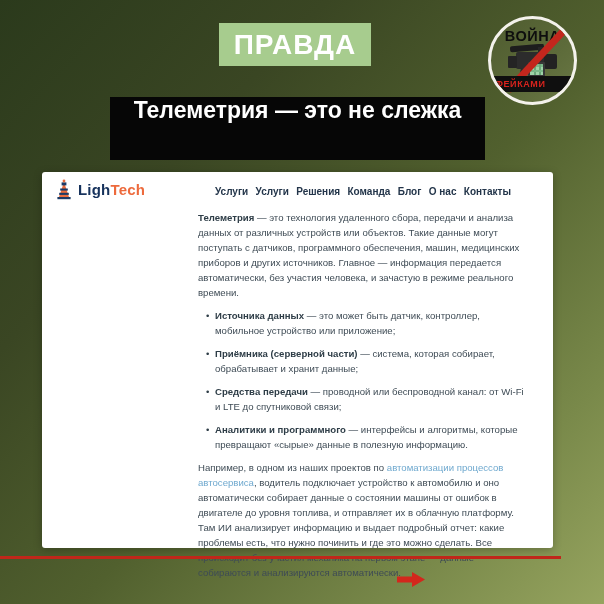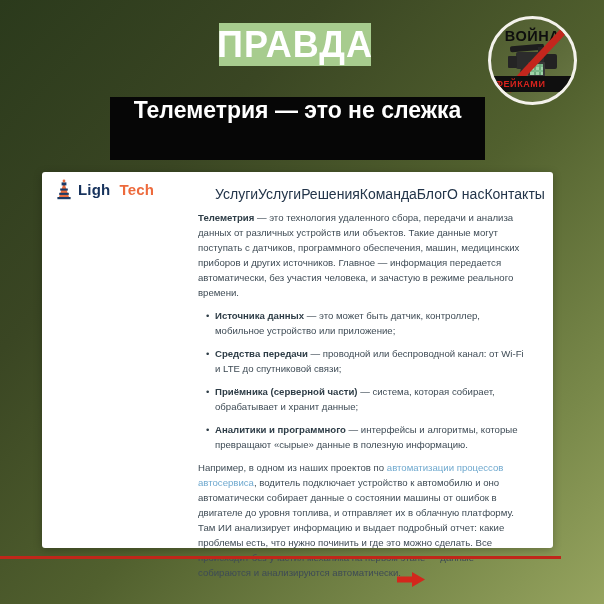--- a/index.html
+++ b/index.html
@@ -7,21 +7,21 @@
   body { font-family: "Liberation Sans", sans-serif; overflow: hidden; }
 
   .canvas {
     position: relative; width: 604px; height: 604px;
     background: linear-gradient(133deg, #2b3a1c 0%, #3a4623 28%, #51602e 55%, #79894a 82%, #96a45f 100%);
   }
 
   
   .truth-box {
     position: absolute; left: 219px; top: 23px; width: 152px; height: 43px;
-    background: #a7cc8e; color: #ffffff; font-weight: 800; font-size: 36px;
+    background: #a7cc8e; color: #ffffff; font-weight: 800; font-size: 28px;
     display: flex; align-items: center; justify-content: center; letter-spacing: 1px;
   }
 
   
   .badge {
     position: absolute; left: 488px; top: 16px; width: 89px; height: 89px;
     border-radius: 50%; border: 3.5px solid #f4f2ec; overflow: hidden;
     background: linear-gradient(135deg, #4e5b2f 0%, #5d6b3a 60%, #6a7845 100%);
   }
   .badge-title {
@@ -49,28 +49,28 @@
   .headline-bar span { color: #ffffff; font-weight: 700; font-size: 23px; }
 
   
   .card {
     position: absolute; left: 42px; top: 172px; width: 511px; height: 376px;
     background: #ffffff; border-radius: 3px; box-shadow: 0 2px 8px rgba(0,0,0,0.25);
   }
   .logo { position: absolute; left: 13px; top: 7px; display: flex; align-items: center; gap: 5px; cursor: pointer; }
   .logo-text { font-size: 15px; font-weight: 800; letter-spacing: 0.2px; }
   .logo-text .p1 { color: #16325c; }
-  .logo-text .p2 { color: #ed6a3c; margin-left: 9px; }
+  .logo-text .p2 { color: #ed6a3c; }
 
   .nav {
     position: absolute; left: 173px; top: 14px; width: 296px;
     display: flex; justify-content: space-between;
   }
   .nav a {
-    font-size: 14px; color: #23354a; text-decoration: none; font-weight: 400;
+    font-size: 10px; color: #23354a; text-decoration: none; font-weight: 700;
     cursor: pointer; white-space: nowrap;
   }
 
   .article {
     position: absolute; left: 156px; top: 38px; width: 330px;
     font-size: 9.6px; line-height: 15px; color: #3e4b55;
   }
   .article p { margin-bottom: 8px; }
   .article b { color: #2e3d47; }
   .article ul { list-style: none; margin: 0 0 0 8px; }
@@ -148,22 +148,22 @@
       <a>О нас</a>
       <a>Контакты</a>
     </nav>
 
     <div class="article">
       <p><b>Телеметрия</b><span> — это технология удаленного сбора, передачи и анализа данных от различных устройств или объектов. Такие данные могут поступать с датчиков, программного обеспечения, машин, медицинских приборов и других источников. Главное — информация передается автоматически, без участия человека, и зачастую в режиме реального времени.</span></p>
 
 
       <ul>
         <li><b>Источника данных</b><span> — это может быть датчик, контроллер, мобильное устройство или приложение;</span></li>
+        <li><b>Приёмника (серверной части)</b><span> — система, которая собирает, обрабатывает и хранит данные;</span></li>
         <li><b>Средства передачи</b><span> — проводной или беспроводной канал: от Wi-Fi и LTE до спутниковой связи;</span></li>
-        <li><b>Приёмника (серверной части)</b><span> — система, которая собирает, обрабатывает и хранит данные;</span></li>
         <li><b>Аналитики и программного</b><span> — интерфейсы и алгоритмы, которые превращают «сырые» данные в полезную информацию.</span></li>
       </ul>
 
       <p><span>Например, в одном из наших проектов по </span><a class="textlink">автоматизации процессов автосервиса</a><span>, водитель подключает устройство к автомобилю и оно автоматически собирает данные о состоянии машины от ошибок в двигателе до уровня топлива, и отправляет их в облачную платформу. Там ИИ анализирует информацию и выдает подробный отчет: какие проблемы есть, что нужно починить и где это можно сделать. Все происходит без участия механика на первом этапе — данные собираются и анализируются автоматически.</span></p>
     </div>
   </div>
 
   <div class="divider"></div>
   <svg class="footer-arrow" width="28" height="15" viewBox="0 0 28 15">
     <polygon points="0,4.5 15,4.5 15,0 28,7.5 15,15 15,10.5 0,10.5" fill="#d3271c"></polygon>

